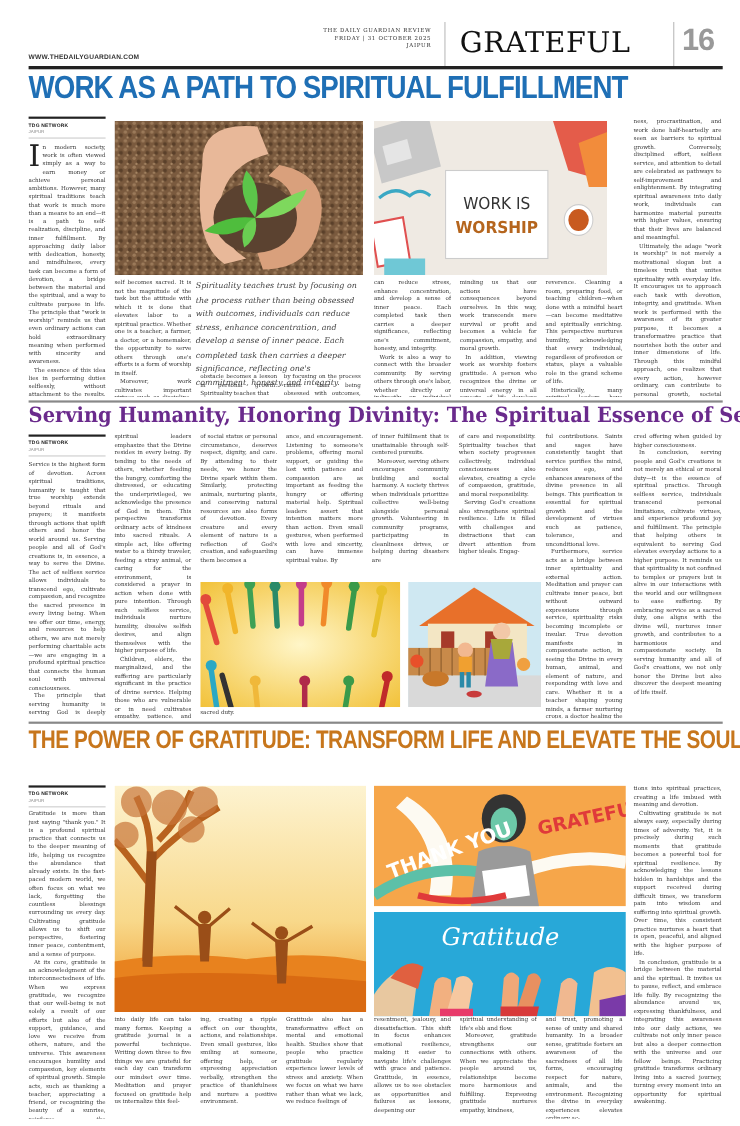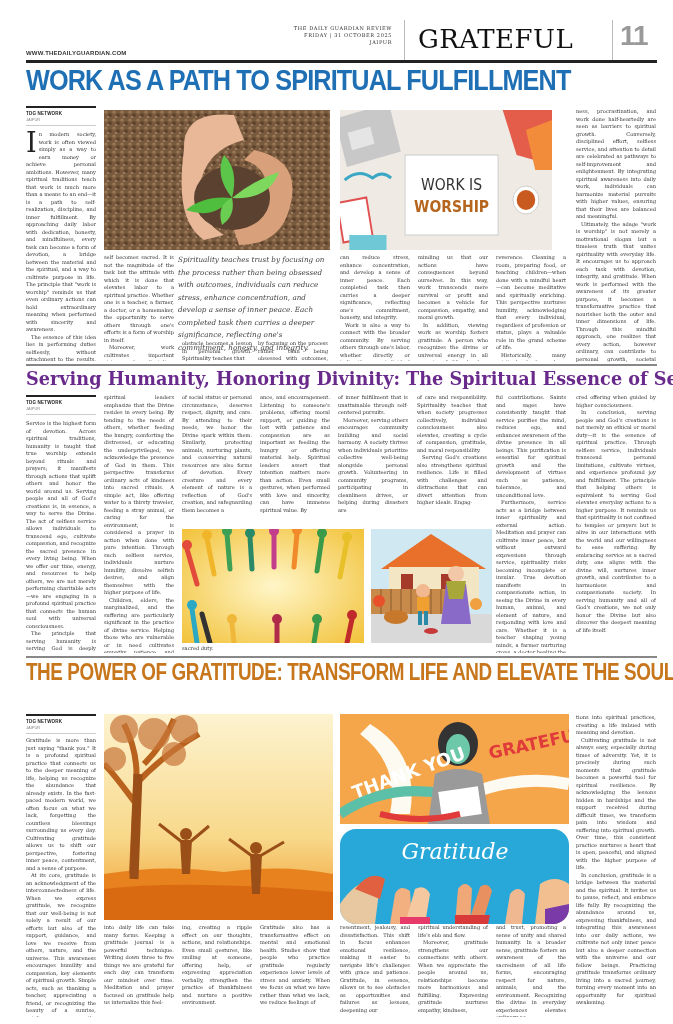--- a/index.html
+++ b/index.html
@@ -47,21 +47,21 @@
 <div class="masthead">
   <div class="site-url">WWW.THEDAILYGUARDIAN.COM</div>
   <div class="pubinfo">
     <div>THE DAILY GUARDIAN REVIEW</div>
     <div>FRIDAY | 31 OCTOBER 2025</div>
     <div>JAIPUR</div>
   </div>
   <div class="vsep1"></div>
   <div class="section-name">GRATEFUL</div>
   <div class="vsep2"></div>
-  <div class="page-num">11</div>
+  <div class="page-num">16</div>
 </div>
 <div class="mast-rule"></div>
 
 <h1 class="hl hl1">WORK AS A PATH TO SPIRITUAL FULFILLMENT</h1>
 <div class="byline" style="top:106px;">
   <div class="net">TDG NETWORK</div>
   <div class="loc">JAIPUR</div>
 </div>
 
 <div class="col" style="left:26px; top:131px; width:70px; height:230px;">
@@ -307,21 +307,21 @@
     <ellipse cx="118" cy="30" rx="20" ry="22" fill="#333"></ellipse>
     <ellipse cx="118" cy="35" rx="12" ry="15" fill="#6cc8a8"></ellipse>
     <path d="M95 60 Q118 50 142 60 L150 110 L88 110Z" fill="#9a9a9a"></path>
     <rect x="100" y="75" width="40" height="28" fill="#fff" transform="rotate(-8 120 89)"></rect>
     <text x="15" y="85" font-family="DejaVu Sans, sans-serif" font-size="18" font-weight="bold" fill="#fff" transform="rotate(-20 15 85)">THANK YOU</text>
     <text x="150" y="45" font-family="DejaVu Sans, sans-serif" font-size="17" font-weight="bold" fill="#e03a3a" transform="rotate(-12 150 45)">GRATEFUL</text>
     <path d="M40 100 Q80 110 120 100" stroke="#e03a3a" stroke-width="6" fill="none"></path>
   </svg>
 </div>
 
-<div class="img" style="left:340px; top:829px; width:229px; height:95px;border-radius:16px;">
+<div class="img" style="left:340px; top:829px; width:229px; height:95px;">
   <svg viewBox="0 0 229 95" preserveAspectRatio="none">
     <rect width="229" height="95" fill="#28a8d8"></rect>
     <text x="115" y="30" font-family="DejaVu Serif, serif" font-style="italic" font-size="22" text-anchor="middle" fill="#fff">Gratitude</text>
     <g>
       <path d="M0 75 Q20 45 40 55 L35 95 L0 95Z" fill="#e8c8a0"></path>
       <path d="M15 60 Q30 40 45 50 L40 70Z" fill="#e06040"></path>
       <path d="M50 95 L55 65 Q60 55 70 62 L72 95Z" fill="#f2b080"></path>
       <path d="M65 95 L75 60 Q85 55 90 65 L85 95Z" fill="#f6c8a0"></path>
       <path d="M60 88 L90 88 L90 95 L60 95Z" fill="#e83a6a"></path>
       <path d="M115 95 L118 60 Q125 50 132 60 L130 95Z" fill="#f0a878"></path>

